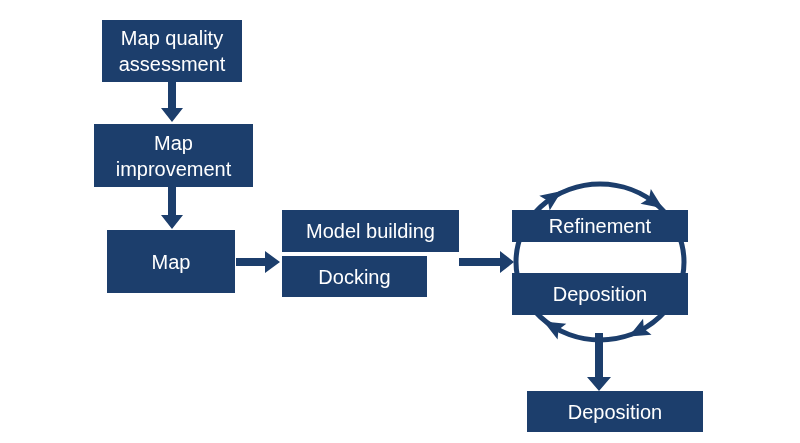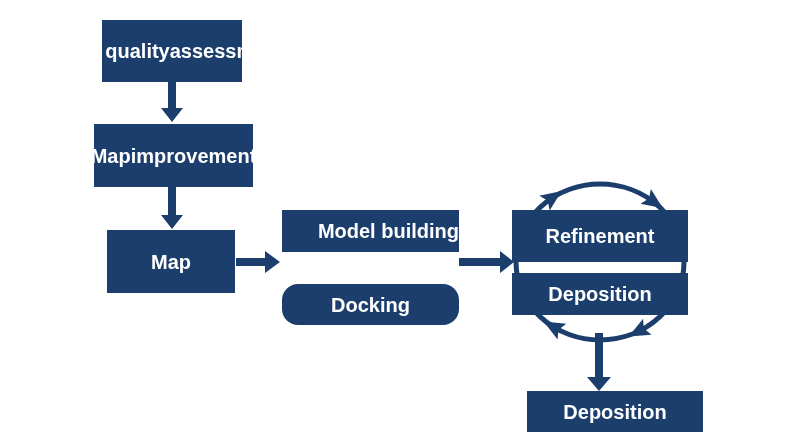--- a/index.html
+++ b/index.html
@@ -17,26 +17,26 @@
     left: 0; top: 0;
     width: 800px; height: 443px;
   }
   .fill-accent  { fill: var(--accent); }
   .stroke-accent { fill: none; stroke: var(--accent); }
   .node {
     position: absolute;
     background: var(--accent);
     color: var(--text);
     display: flex;
-    flex-direction: row;
+    flex-direction: column;
     align-items: center;
     justify-content: center;
     text-align: center;
     font-size: 20px;
-    font-weight: bold;
+    font-weight: normal;
     line-height: 26px;
     box-sizing: border-box;
   }
   .node span { display: block; white-space: nowrap; }
 </style>
 </head>
 <body>
 
 <div class="canvas">
 
@@ -67,29 +67,29 @@
 
   <div class="node" style="left:94px; top:124px; width:159px; height:63px;">
     <span>Map</span>
     <span>improvement</span>
   </div>
 
   <div class="node" style="left:107px; top:230px; width:128px; height:63px;">
     <span>Map</span>
   </div>
 
-  <div class="node" style="left:282px; top:210px; width:177px; height:42px;justify-content:flex-end;">
+  <div class="node" style="left:282px; top:210px; width:177px; height:42px;">
     <span>Model building</span>
   </div>
 
-  <div class="node" style="left:282px; top:284px; width:177px; height:41px;border-radius:16px;">
+  <div class="node" style="left:282px; top:256px; width:145px; height:41px;">
     <span>Docking</span>
   </div>
 
-  <div class="node" style="left:512px; top:210px; width:176px; height:52px;">
+  <div class="node" style="left:512px; top:210px; width:176px; height:32px;">
     <span>Refinement</span>
   </div>
 
   <div class="node" style="left:512px; top:273px; width:176px; height:42px;">
     <span>Deposition</span>
   </div>
 
   <div class="node" style="left:512px; top:391px; width:176px; height:41px;margin-left:15px;">
     <span>Deposition</span>
   </div>

